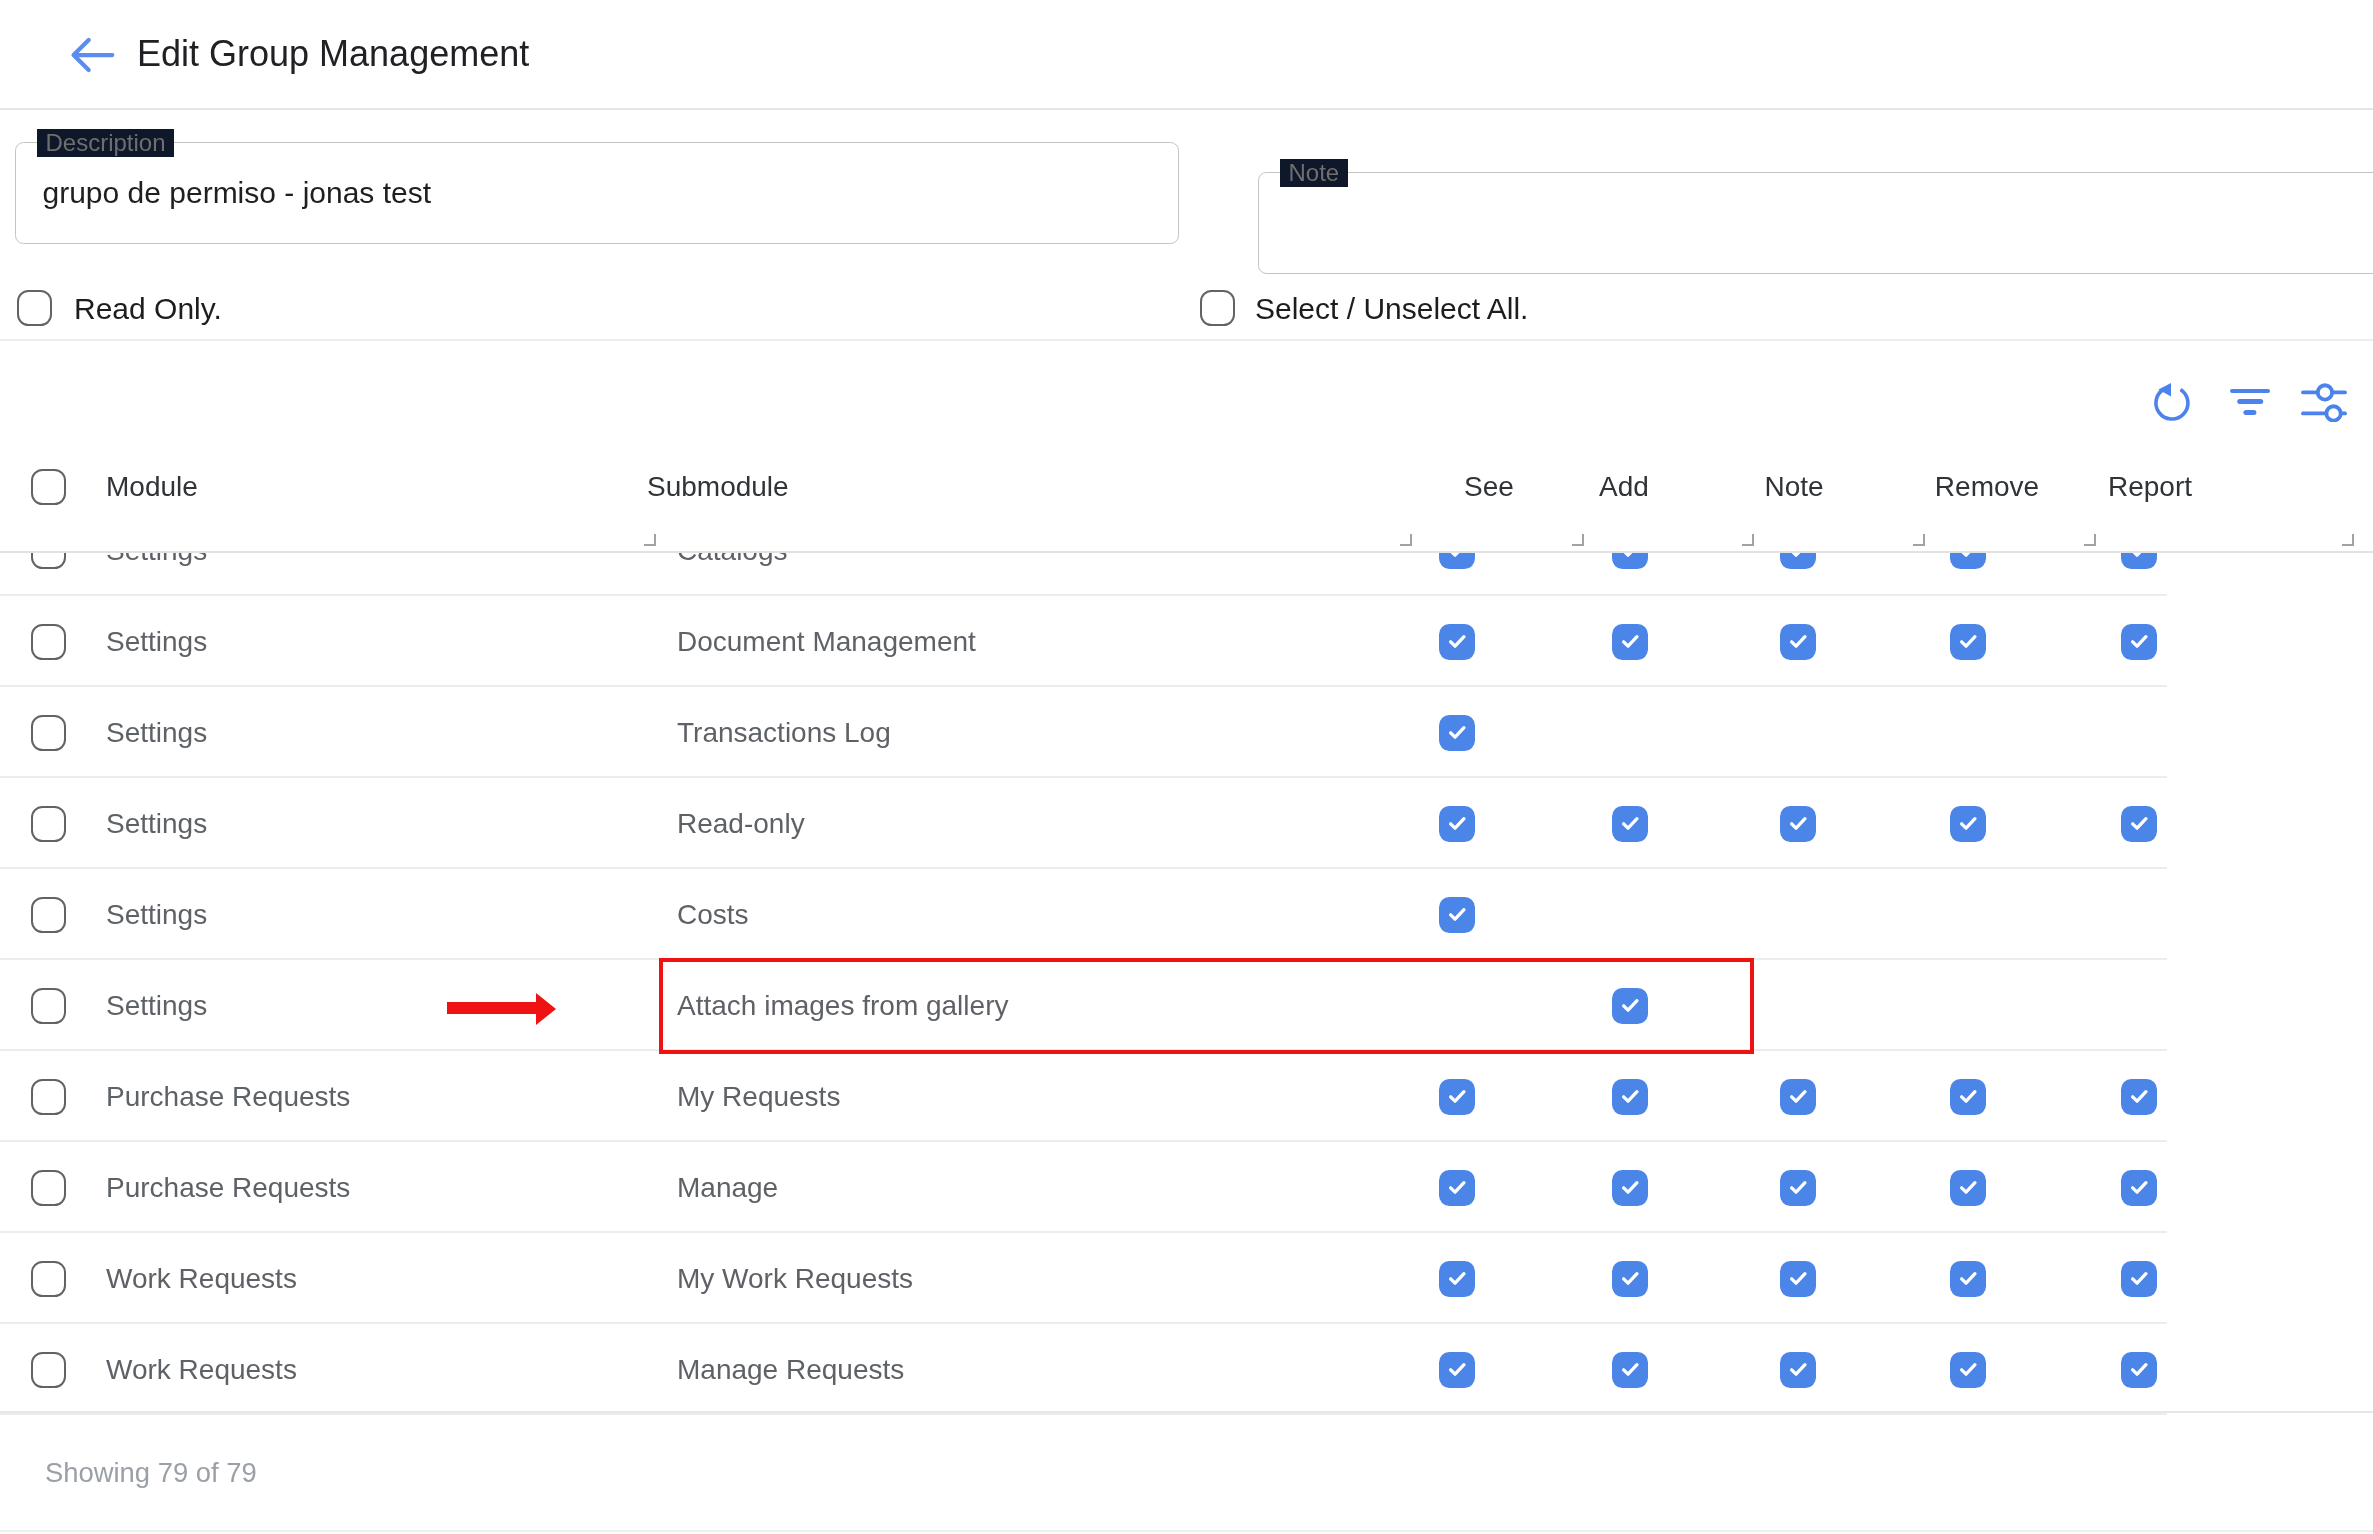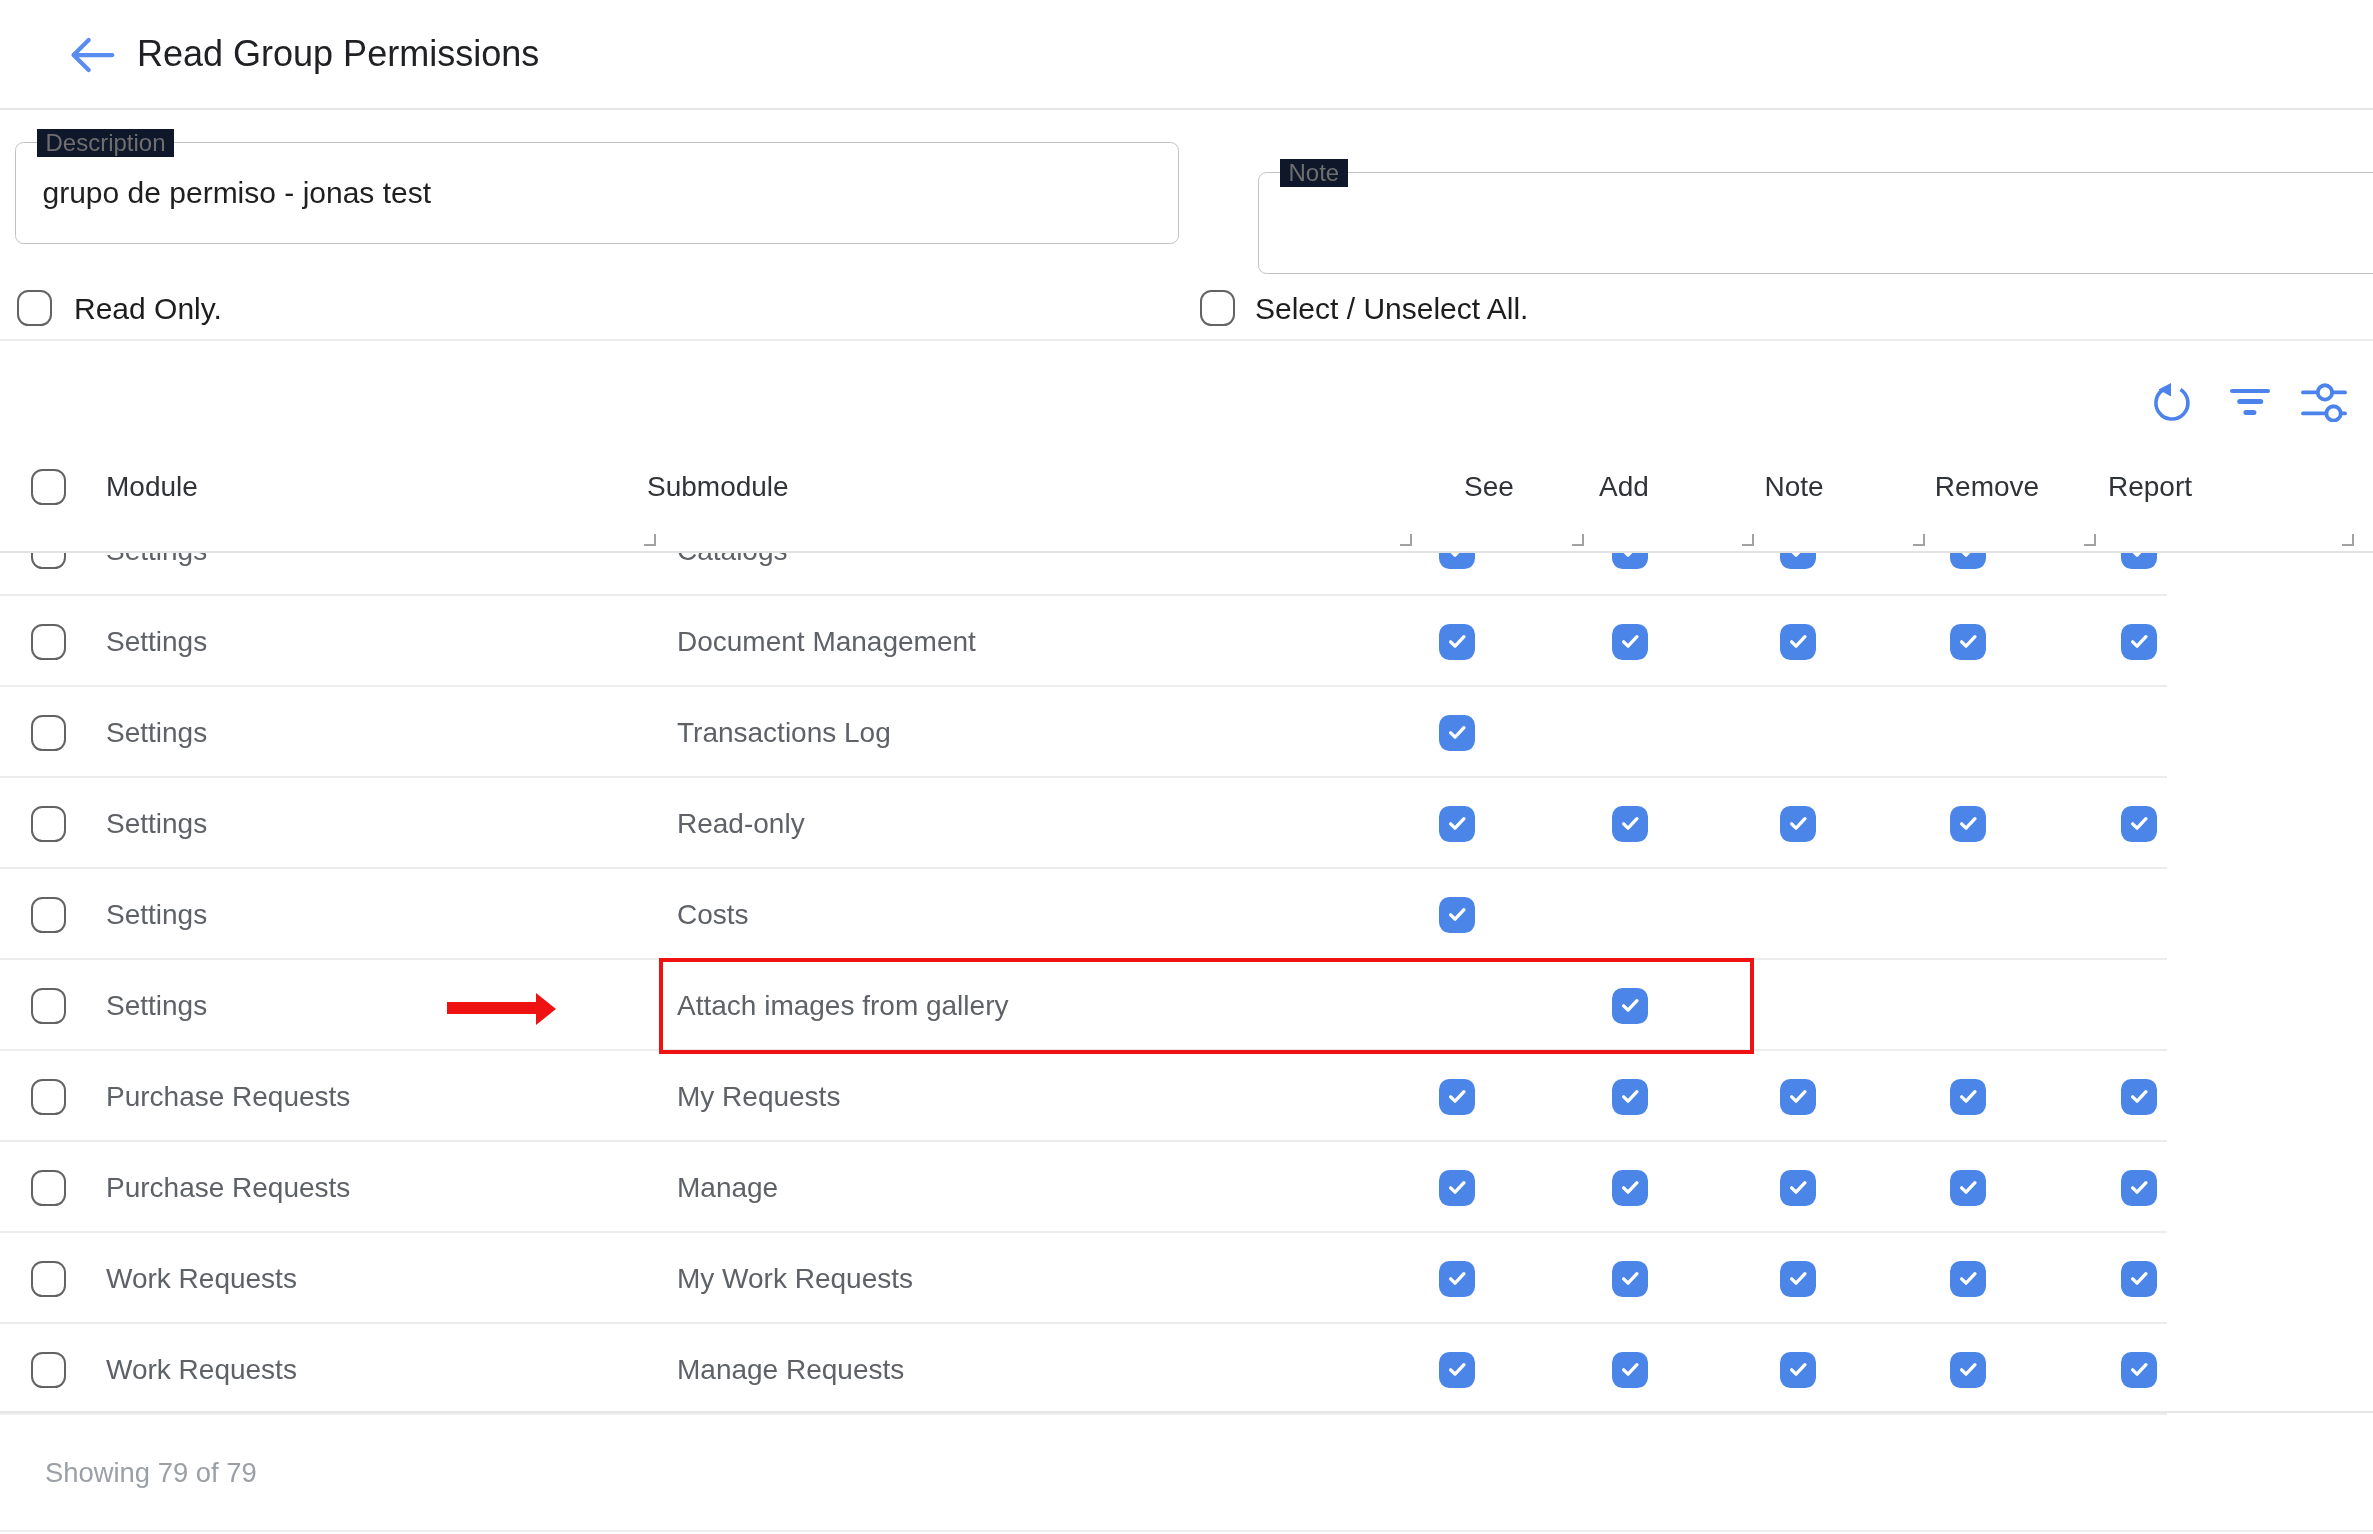--- a/index.html
+++ b/index.html
@@ -123,21 +123,21 @@
   }
 </style>
 </head>
 <body>
 
 <div class="abs back-btn">
   <svg width="51" height="42" viewBox="0 0 54 44">
     <path d="M49 22 H8 M24 6 L8 22 L24 38" fill="none" stroke="currentColor" stroke-width="4.5" stroke-linecap="round" stroke-linejoin="round"></path>
   </svg>
 </div>
-<div class="abs page-title">Read Group Permissions</div>
+<div class="abs page-title">Edit Group Management</div>
 <div class="abs divider div-header"></div>
 
 <div class="field field-desc">
   <span class="field-label">Description</span>
   <div class="field-value">grupo de permiso - jonas test</div>
 </div>
 <div class="field field-note">
   <span class="field-label">Note</span>
   <div class="field-value"></div>
 </div>

